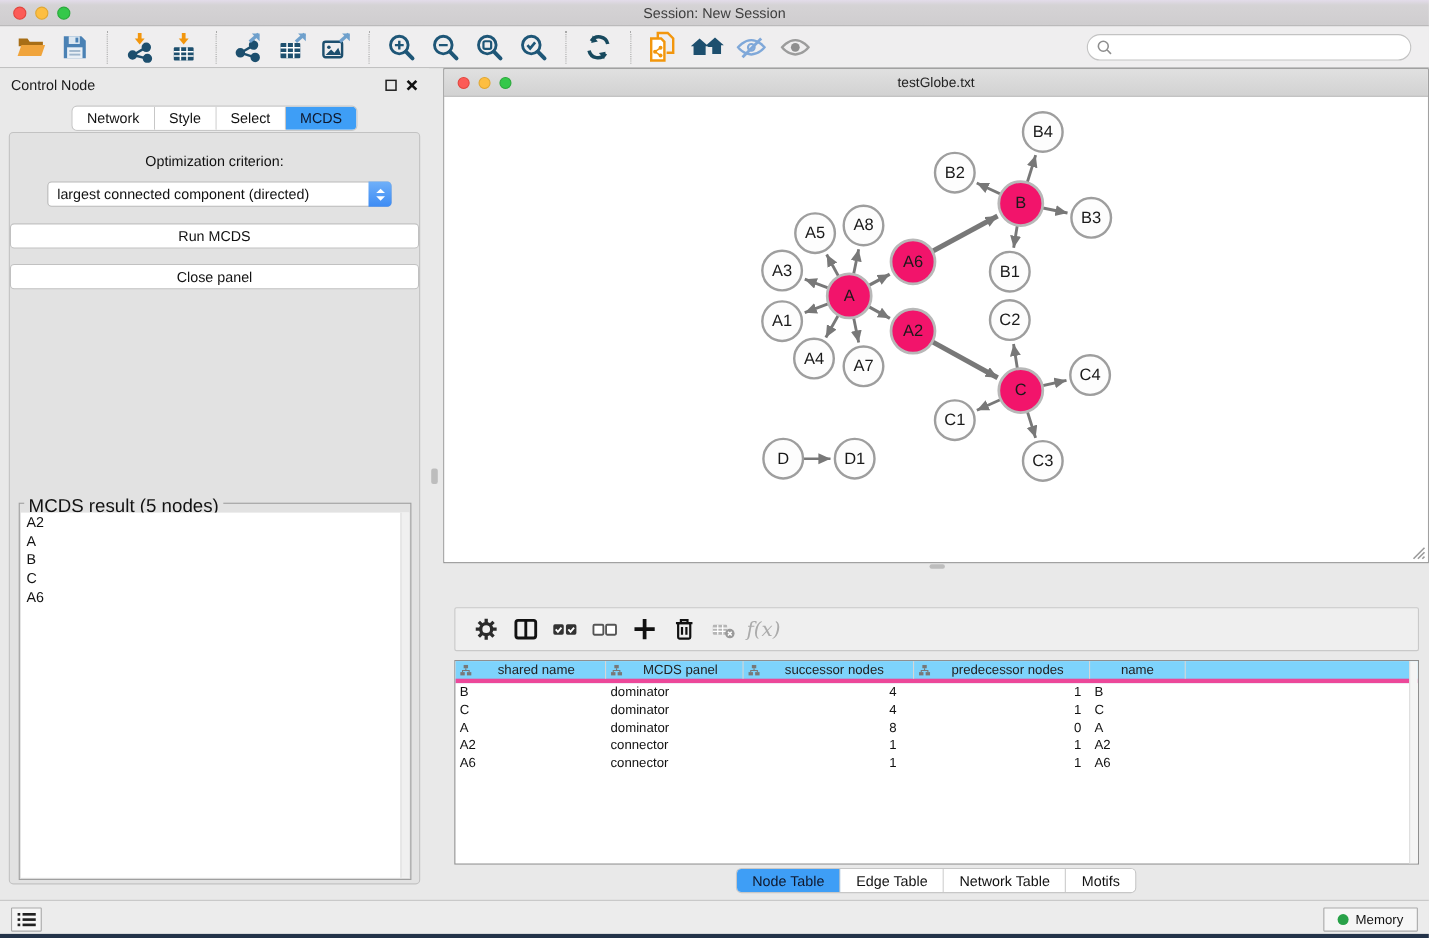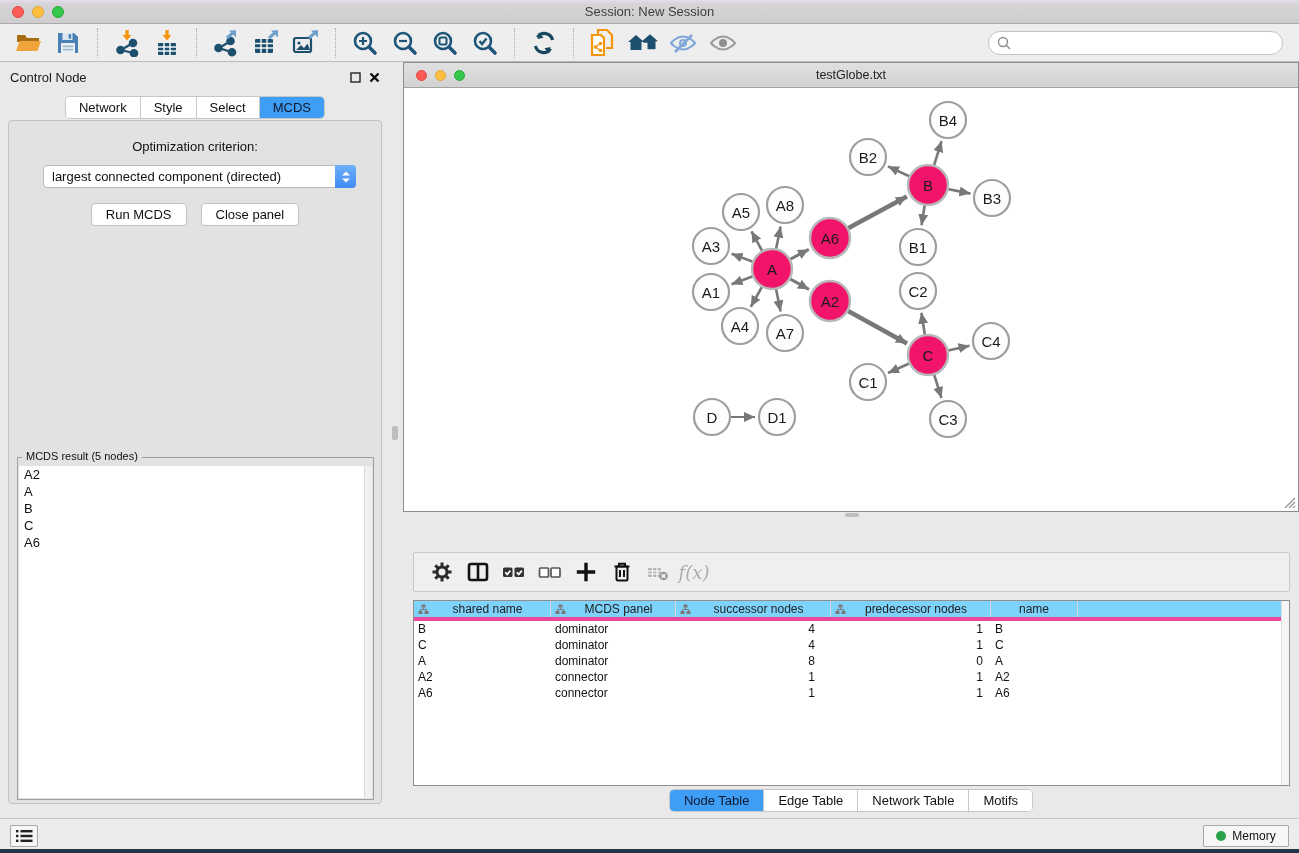--- a/index.html
+++ b/index.html
@@ -41,26 +41,26 @@
   .seg .tab:last-child { border-right:none; }
   .seg .tab.active { background:#3E9EF6; color:#0f172a; }
   .cbody { position:absolute; left:8px; top:58px; width:374px; height:684px;
     border:1px solid #C2C2C2; border-radius:4px; background:#E2E2E2; }
   .optlabel { text-align:center; margin-top:18px; font-size:13px; color:#111; }
   .combo { position:absolute; left:34px; top:44px; width:313px; height:23px; background:#fff;
     border:1px solid #B9B9B9; border-radius:4px; display:flex; align-items:center;gap:39px; }
   .combo .val { flex:1; font-size:13px; padding-left:8px; color:#111; white-space:nowrap; }
   .combo .step { width:21px; height:23px; margin:-1px; border-radius:0 4px 4px 0;
     background:linear-gradient(#6FB0F9,#3D8BF4); display:flex; align-items:center; justify-content:center; }
-  .btnrow { position:absolute; top:82px; left:0; width:100%; display:flex; justify-content:center; gap:14px; }
+  .btnrow { position:absolute; top:82px; left:0; width:100%; display:flex; justify-content:center; gap:14px;flex-direction:column; }
   .mbtn { background:#fff; border:1px solid #C1C1C1; border-radius:4px; font-size:13px;
     padding:3px 14px; color:#111; font-family:"Liberation Sans",sans-serif; }
   .groupbox { position:absolute; left:8px; top:336px; width:357px; height:343px;
     border:1px solid #9F9F9F; }
-  .grouplabel { position:absolute; top:-8px; left:4px; background:#E2E2E2; padding:0 4px; font-size:11px; color:#111; }
+  .grouplabel { position:absolute; top:-8px; left:4px; background:#E2E2E2; padding:0 4px; font-size:17px; color:#111; }
   .resultlist { position:absolute; left:1px; top:8px; right:1px; bottom:1px; background:#fff; overflow:hidden; }
   .resultitem { font-size:13px; color:#111; padding:1px 0 1px 5px; line-height:15px; }
   .vscroll { position:absolute; right:1px; top:8px; bottom:1px; width:8px; background:#F0F0F0; border-left:1px solid #DCDCDC; }
 
   
   .netwin { left:403px; top:62px; width:896px; height:450px; background:#fff;
     border:1px solid #8C8C8C; }
   .nettitle { height:25px; background:linear-gradient(#E0E0E0,#D2D2D2); border-bottom:1px solid #A2A2A2;
     display:flex; align-items:center; position:relative; }
   .nettitle .title { position:absolute; left:0; right:0; text-align:center; font-size:12.5px; color:#222; }

